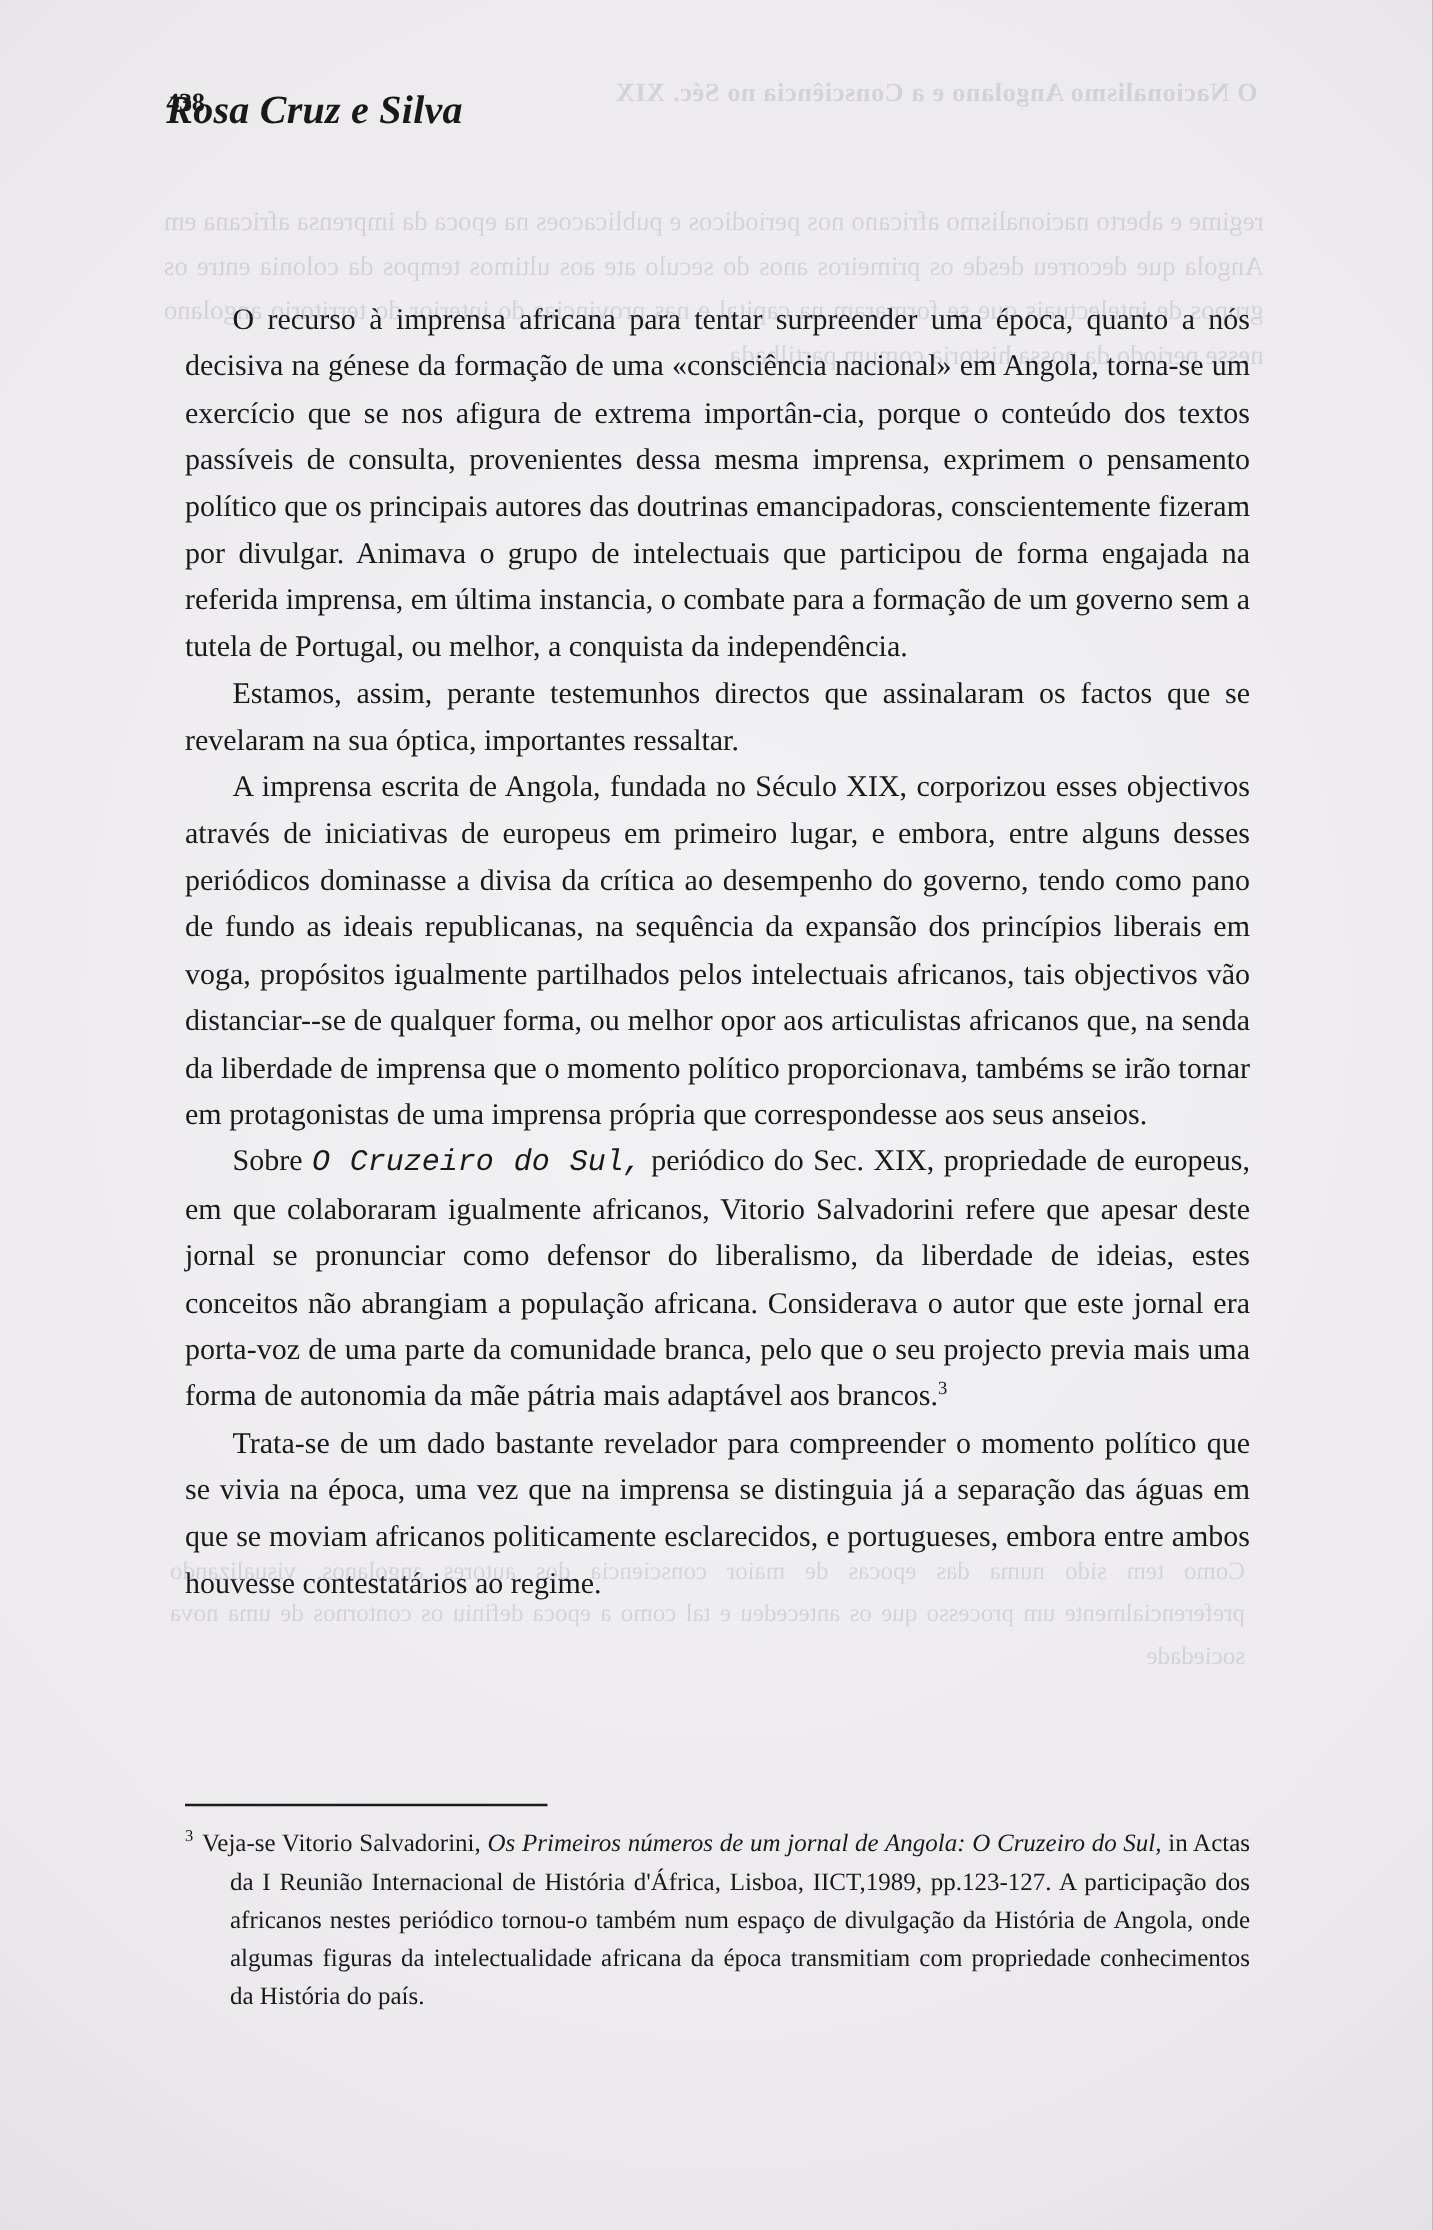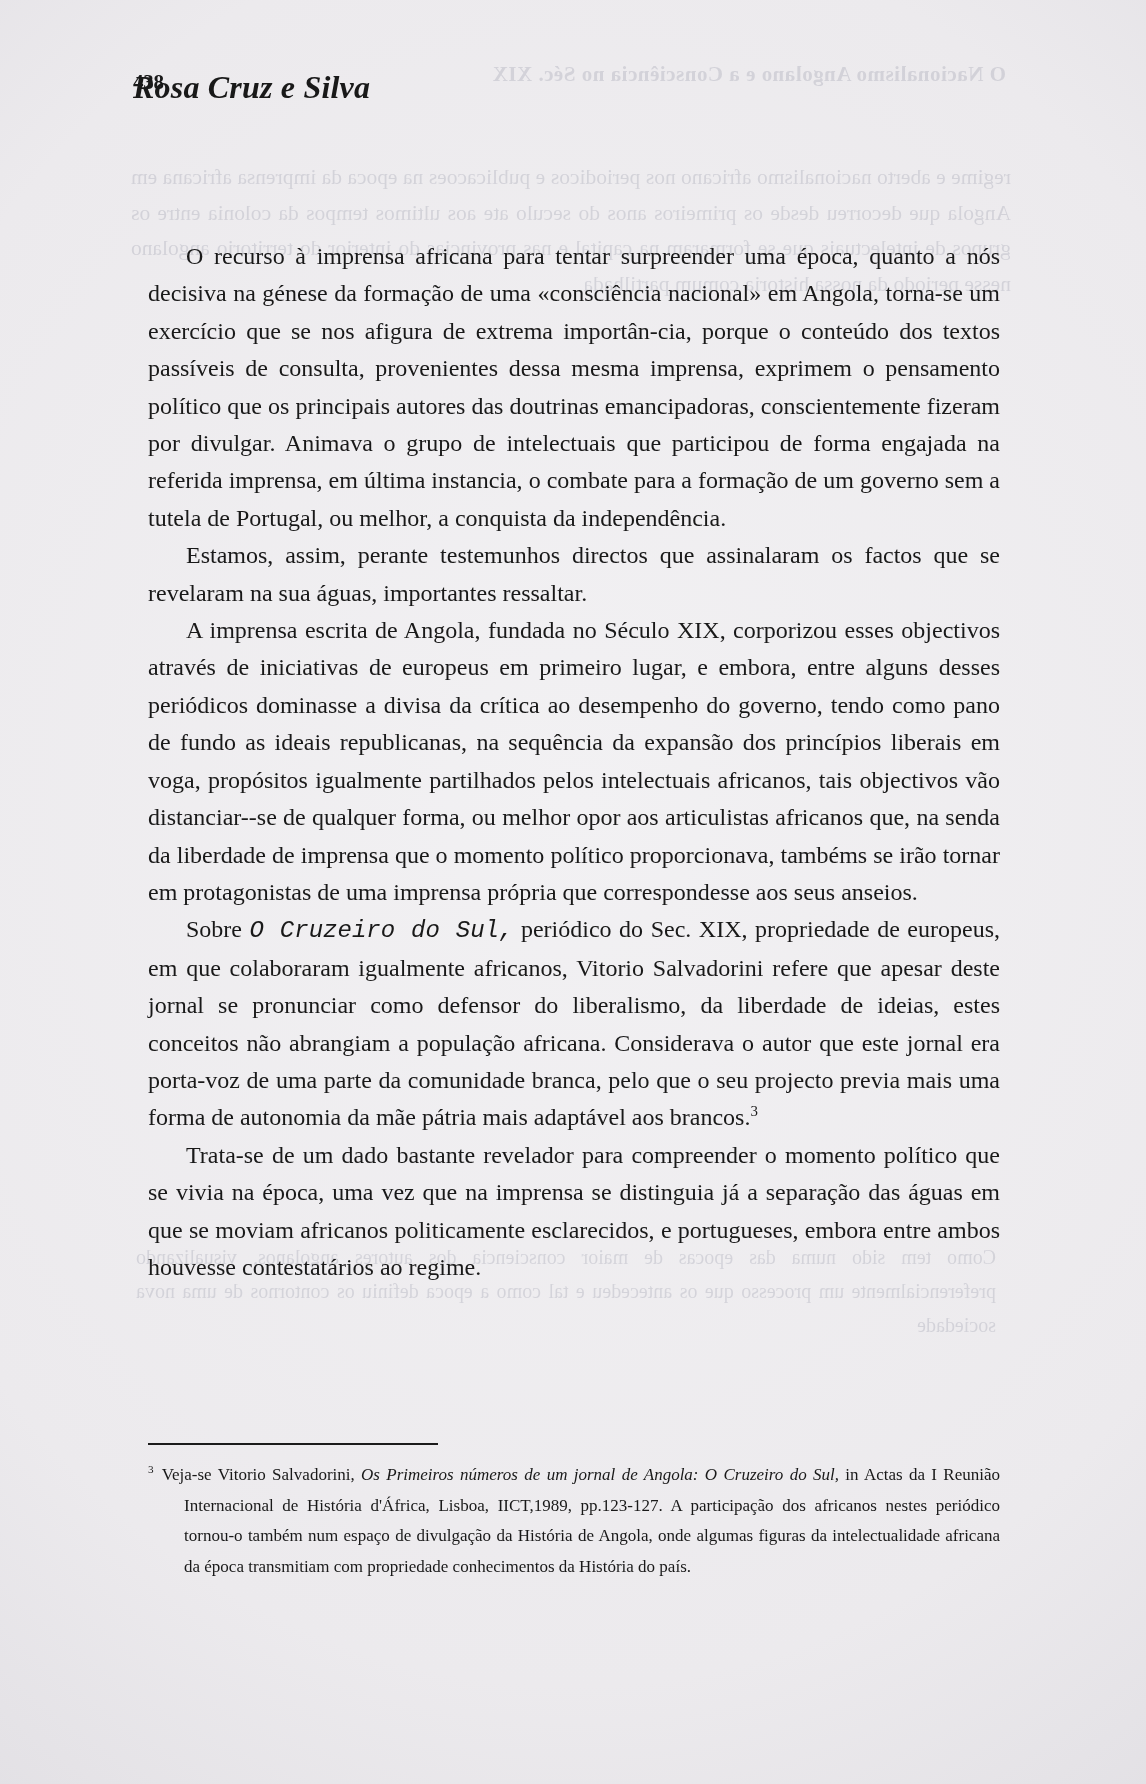--- a/index.html
+++ b/index.html
@@ -140,21 +140,21 @@
     width: 290px;
     height: 0;
     border-top: 2.2px solid #1b1b1b;
   }
 
   .footnote {
     position: absolute;
     left: 148px;
     top: 1460px;
     width: 852px;
-    font-size: 17px;
+    font-size: 20px;
     line-height: 30.6px;
     text-align: justify;
   }
   .footnote p {
     margin: 0;
     padding-left: 36px;
     text-indent: -36px;
   }
   .footnote i { font-style: italic; }
   .footnote sup.fnmark {
@@ -180,21 +180,21 @@
   <div class="content">
 
     <div class="running-head">
       <span class="folio">438</span>
       <span class="run-title">Rosa Cruz e Silva</span>
     </div>
 
 
     <div class="body-block">
         <p><span>O recurso à imprensa africana para tentar surpreender uma época, quanto a nós decisiva na génese da formação de uma «consciência nacional» em Angola, torna-se um exercício que se nos afigura de extrema importân-cia, porque o conteúdo dos textos passíveis de consulta, provenientes dessa mesma imprensa, exprimem o pensamento político que os principais autores das doutrinas emancipadoras, conscientemente fizeram por divulgar. Animava o grupo de intelectuais que participou de forma engajada na referida imprensa, em última instancia, o combate para a formação de um governo sem a tutela de Portugal, ou melhor, a conquista da independência.</span></p>
-        <p><span>Estamos, assim, perante testemunhos directos que assinalaram os factos que se revelaram na sua águas, importantes ressaltar.</span></p>
+        <p><span>Estamos, assim, perante testemunhos directos que assinalaram os factos que se revelaram na sua óptica, importantes ressaltar.</span></p>
         <p><span>A imprensa escrita de Angola, fundada no Século XIX, corporizou esses objectivos através de iniciativas de europeus em primeiro lugar, e embora, entre alguns desses periódicos dominasse a divisa da crítica ao desempenho do governo, tendo como pano de fundo as ideais republicanas, na sequência da expansão dos princípios liberais em voga, propósitos igualmente partilhados pelos intelectuais africanos, tais objectivos vão distanciar--se de qualquer forma, ou melhor opor aos articulistas africanos que, na senda da liberdade de imprensa que o momento político proporcionava, tambéms se irão tornar em protagonistas de uma imprensa própria que correspondesse aos seus anseios.</span></p>
         <p><span>Sobre </span><i>O Cruzeiro do Sul,</i><span> periódico do Sec. XIX, propriedade de europeus, em que colaboraram igualmente africanos, Vitorio Salvadorini refere que apesar deste jornal se pronunciar como defensor do liberalismo, da liberdade de ideias, estes conceitos não abrangiam a população africana. Considerava o autor que este jornal era porta-voz de uma parte da comunidade branca, pelo que o seu projecto previa mais uma forma de autonomia da mãe pátria mais adaptável aos brancos.</span><sup class="fn">3</sup></p>
         <p><span>Trata-se de um dado bastante revelador para compreender o momento político que se vivia na época, uma vez que na imprensa se distinguia já a separação das águas em que se moviam africanos politicamente esclarecidos, e portugueses, embora entre ambos houvesse contestatários ao regime.</span></p>
       </div>
 
     <div class="fn-rule"></div>
 
     <div class="footnote">
         <p><sup class="fnmark">3</sup><span> Veja-se Vitorio Salvadorini, </span><i>Os Primeiros números de um jornal de Angola: O Cruzeiro do Sul,</i><span> in Actas da I Reunião Internacional de História d'África, Lisboa, IICT,1989, pp.123-127. A participação dos africanos nestes periódico tornou-o também num espaço de divulgação da História de Angola, onde algumas figuras da intelectualidade africana da época transmitiam com propriedade conhecimentos da História do país.</span></p>
       </div>

